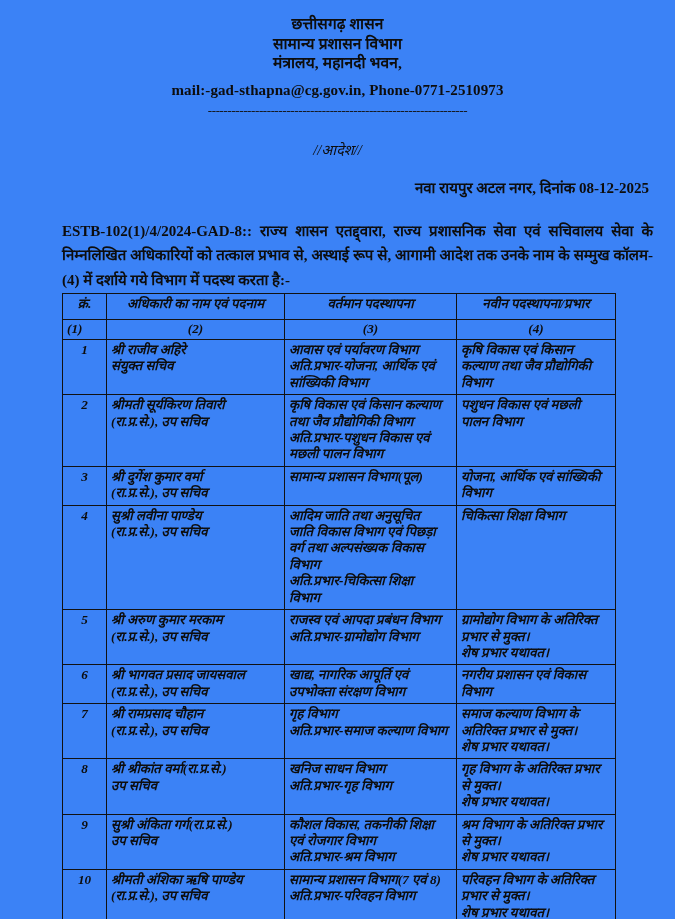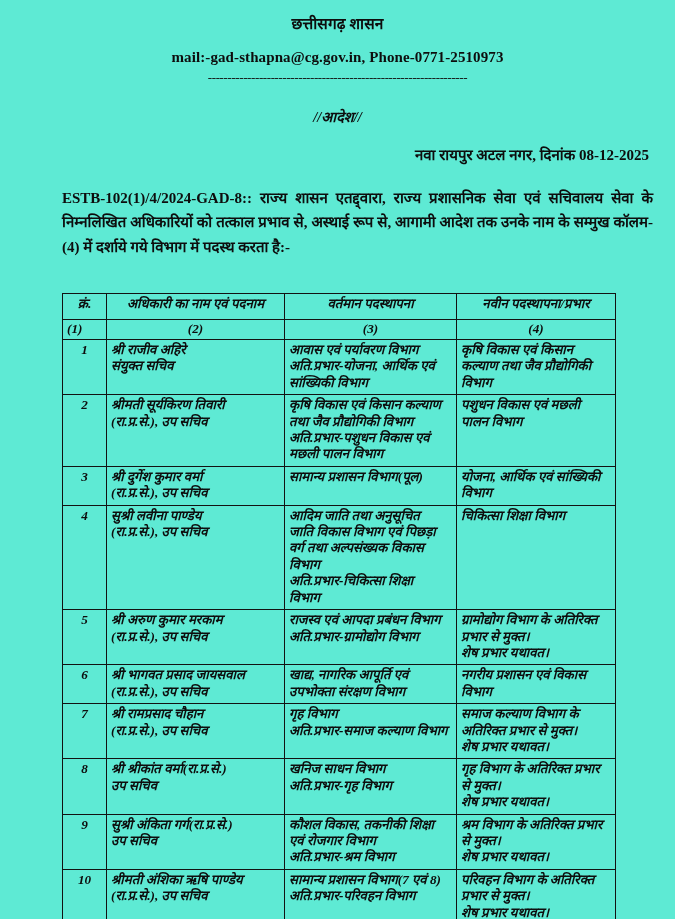--- a/index.html
+++ b/index.html
@@ -12,57 +12,57 @@
     height: 919px;
     position: relative;
     font-family: "Liberation Serif", "DejaVu Serif", serif;
     color: #0d0d0d;
     overflow: hidden;
   }
   .page {
     position: relative;
     width: 675px;
     height: 919px;
-    background: #5eead4;
+    background: #3b82f6;
   }
 
   
   .letterhead {
     text-align: center;
     padding-top: 14px;
   }
   .lh-line {
     font-size: 15.5px;
     line-height: 19.5px;
     font-weight: 700;
     letter-spacing: 0.1px;
   }
   .lh-contact {
     font-size: 15px;
     line-height: 22px;
     font-weight: 700;
-    margin-top: 12px;
+    margin-top: 6px;
     letter-spacing: 0.1px;
   }
   .dash-rule {
     font-size: 13px;
     line-height: 14px;
     letter-spacing: -0.4px;
     margin-top: 3px;
     color: #111;
     white-space: nowrap;
     overflow: hidden;
     font-family: "Liberation Serif", serif;
   }
 
   
   .order-word {
     text-align: center;
     font-size: 14.5px;
-    font-weight: 700;
+    font-weight: 400;
     font-style: italic;
     margin-top: 21px;
   }
 
   
   .place-date {
     text-align: right;
     padding-right: 26px;
     font-size: 15px;
     font-weight: 700;
@@ -140,20 +140,22 @@
     white-space: nowrap;
   }
 </style>
 </head>
 <body>
 
 <div class="page">
 
   <div class="letterhead">
     <div class="lh-line">छत्तीसगढ़ शासन</div>
+    <div class="lh-line">सामान्य प्रशासन विभाग</div>
+    <div class="lh-line">मंत्रालय, महानदी भवन,</div>
     <div class="lh-contact">mail:-gad-sthapna@cg.gov.in, Phone-0771-2510973</div>
     <div class="dash-rule">------------------------------------------------------------------</div>
   </div>
 
   <div class="order-word">//आदेश//</div>
 
   <div class="place-date">नवा रायपुर अटल नगर, दिनांक 08-12-2025</div>
 
   <div class="body-para">
     <span class="memo-no">ESTB-102(1)/4/2024-GAD-8::</span><span> राज्य शासन एतद्द्वारा, राज्य प्रशासनिक सेवा एवं सचिवालय सेवा के निम्नलिखित अधिकारियों को तत्काल प्रभाव से, अस्थाई रूप से, आगामी आदेश तक उनके नाम के सम्मुख कॉलम-(4) में दर्शाये गये विभाग में पदस्थ करता है:-</span>

